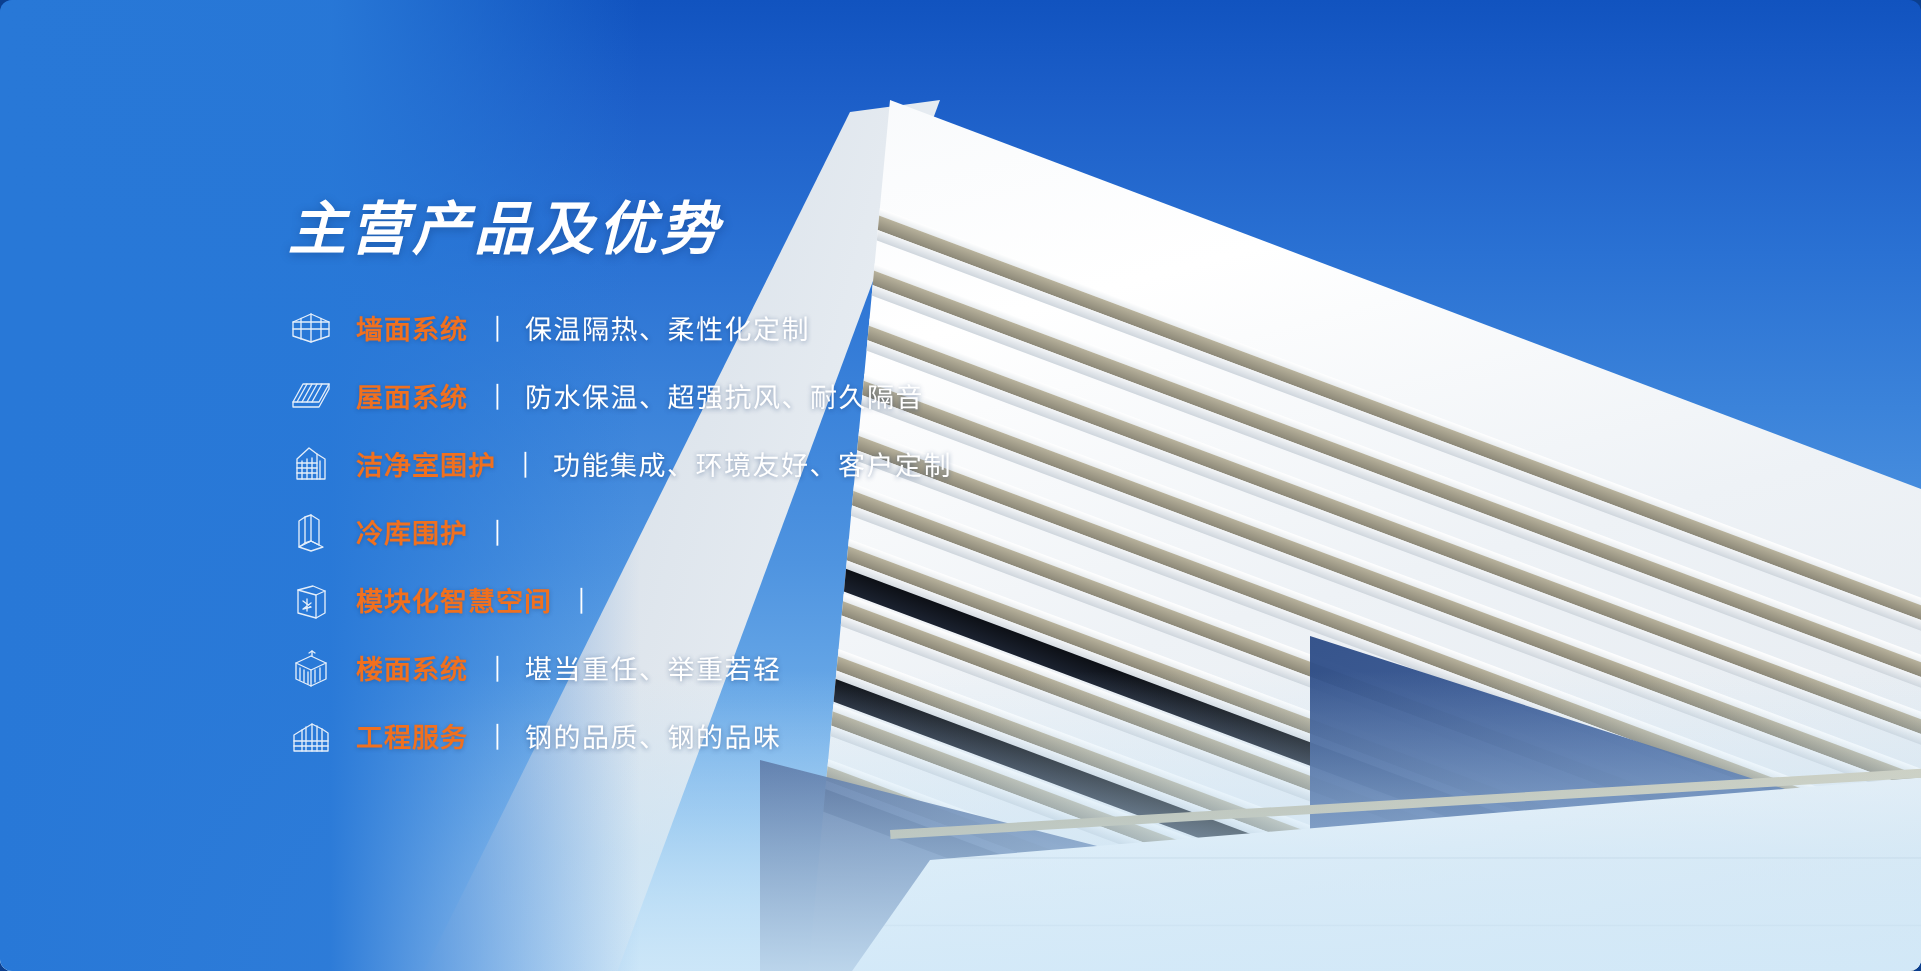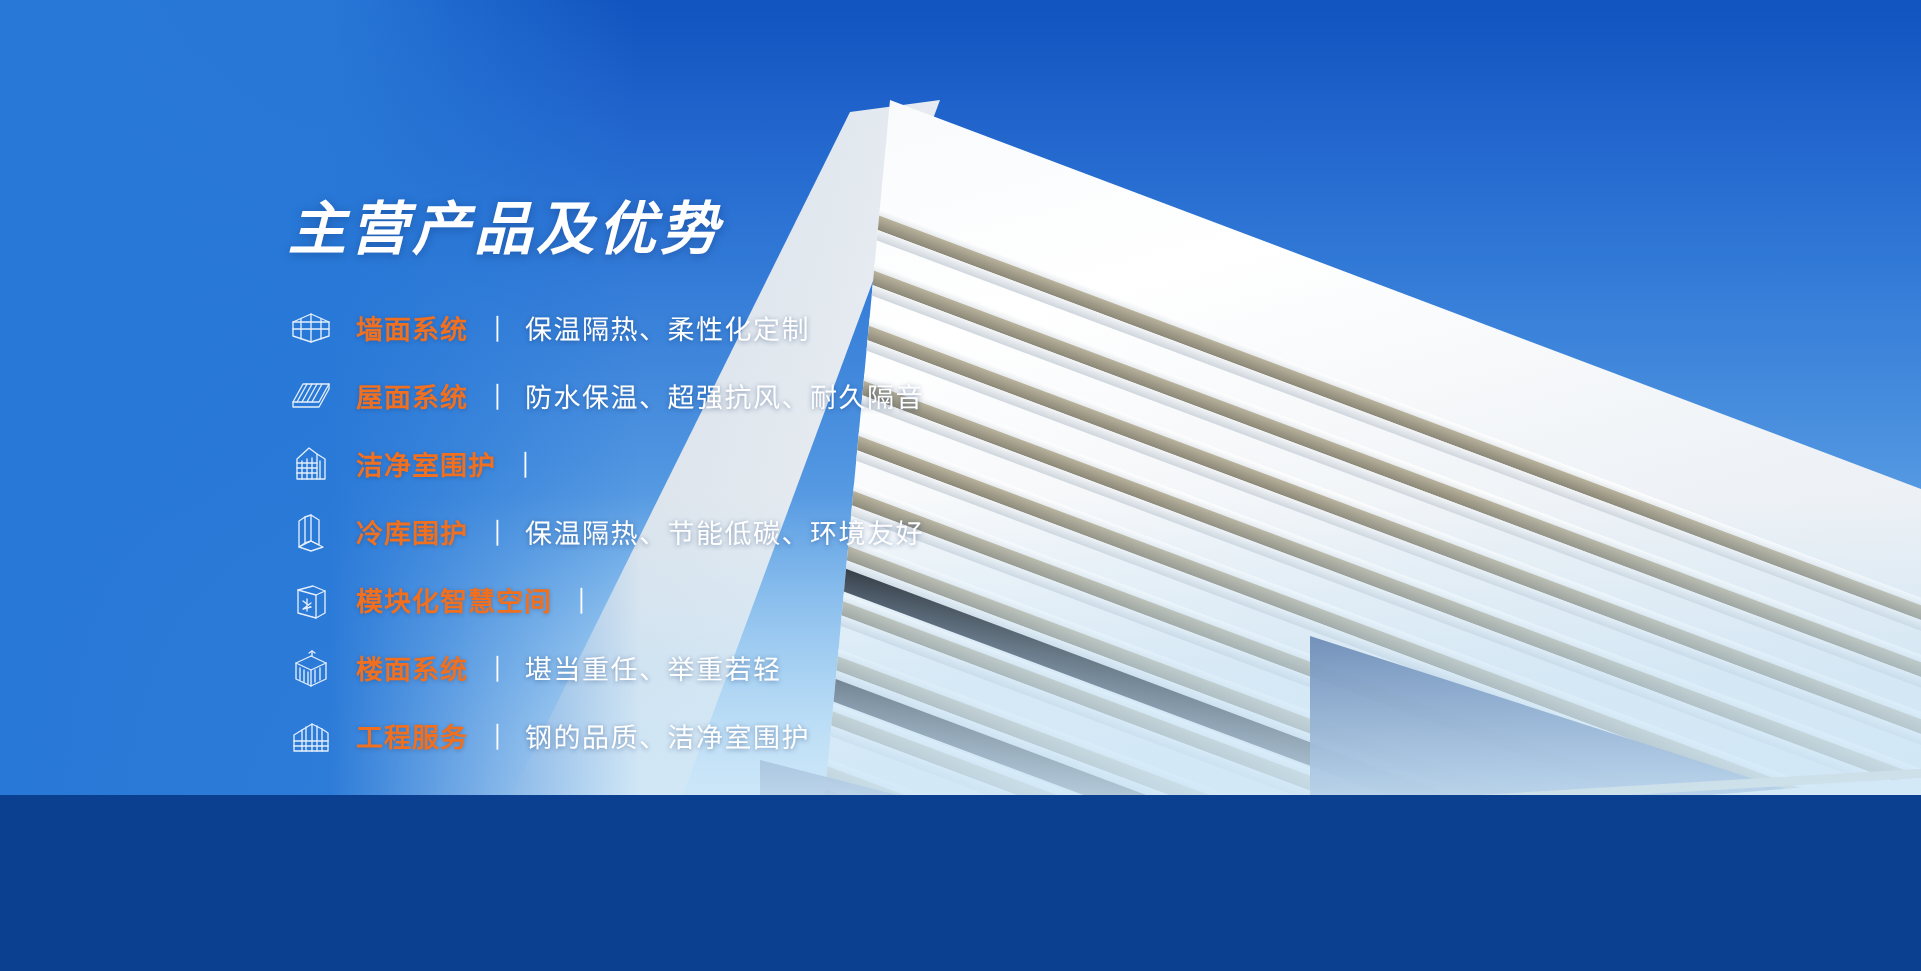--- a/index.html
+++ b/index.html
@@ -9,32 +9,33 @@
     background: #0b3f8f;
   }
   body {
     font-family: "Liberation Sans", "DejaVu Sans", sans-serif;
   }
 
   
   .banner {
     position: relative;
     width: 1921px;
-    height: 795px;
+    height: 971px;
     overflow: hidden;
     background: linear-gradient(to bottom,
         #1153bf 0%,
         #1c5ec8 10%,
         #2a71d3 26%,
         #3b83da 42%,
         #4f94e0 58%,
         #68a8e7 72%,
         #84bcee 84%,
         #a6d2f4 93%,
         #bfe0f7 100%);
+    border-radius: 12px;
   }
 
   
   .photo {
     position: absolute;
     inset: 0;
     overflow: hidden;
     pointer-events: none;
   }
 
@@ -432,36 +433,36 @@
                 <path d="M8 30 L28 30"></path>
       <path d="M13 18 L13 36"></path>
                 <path d="M18 16 L18 36"></path>
                 <path d="M23 15 L23 36"></path>
       <path d="M31 18 L31 36"></path>
     </g>
             </svg>
           </span>
           <span class="feat-name">洁净室围护</span>
           <span class="feat-sep">丨</span>
+          <span class="feat-desc">功能集成、环境友好、客户定制</span>
         </li>
         <li class="feature-row">
           <span class="feat-icon">
             <svg width="44" height="42" viewBox="0 0 44 42">
               <g fill="none" stroke="#ffffff" stroke-width="1.35" stroke-linejoin="round" stroke-linecap="round" opacity="0.95">
       <path d="M10 10 L16 6 L16 32 L10 36 Z"></path>
       <path d="M22 4 L30 9 L30 34 L22 30 Z"></path>
       <path d="M10 36 L22 30 L34 36 L22 40 Z"></path>
       <path d="M16 6 L22 4"></path>
                 <path d="M16 32 L22 30"></path>
     </g>
             </svg>
           </span>
           <span class="feat-name">冷库围护</span>
           <span class="feat-sep">丨</span>
-          <span class="feat-desc">保温隔热、节能低碳、环境友好</span>
         </li>
         <li class="feature-row">
           <span class="feat-icon">
             <svg width="44" height="42" viewBox="0 0 44 42">
               <g fill="none" stroke="#ffffff" stroke-width="1.35" stroke-linejoin="round" stroke-linecap="round" opacity="0.95">
       <path d="M9 11 L9 34 L27 39 L27 16 Z"></path>
       <path d="M9 11 L24 7 L36 12 L27 16"></path>
       <path d="M36 12 L36 34 L27 39"></path>
       <path d="M14 22 L22 28 L14 30 L22 24"></path>
       <path d="M18 20 L18 32"></path>
@@ -502,18 +503,18 @@
       <path d="M34 14 L40 18 L40 36 L34 36"></path>
       <path d="M6 26 L40 26"></path>
                 <path d="M6 31 L40 31"></path>
       <path d="M18 12 L18 36"></path>
                 <path d="M29 11 L29 36"></path>
     </g>
             </svg>
           </span>
           <span class="feat-name">工程服务</span>
           <span class="feat-sep">丨</span>
-          <span class="feat-desc">钢的品质、洁净室围护</span>
+          <span class="feat-desc">钢的品质、钢的品味</span>
         </li>
       </ul>
 
   </div>
 </div>
 
 </body></html>

